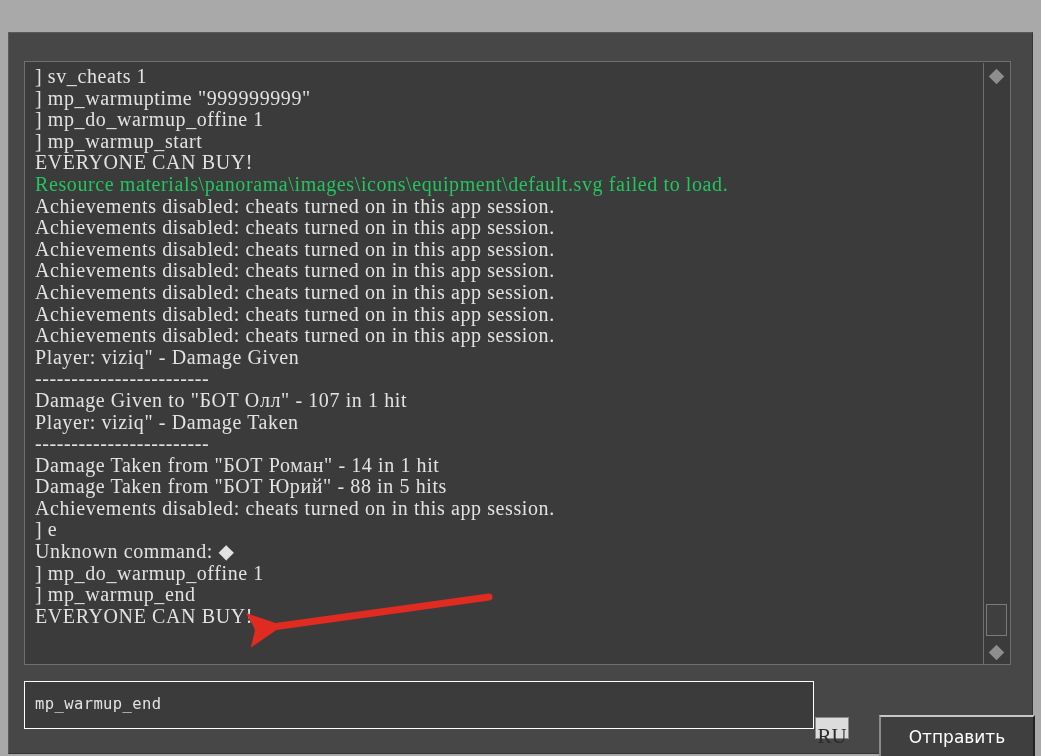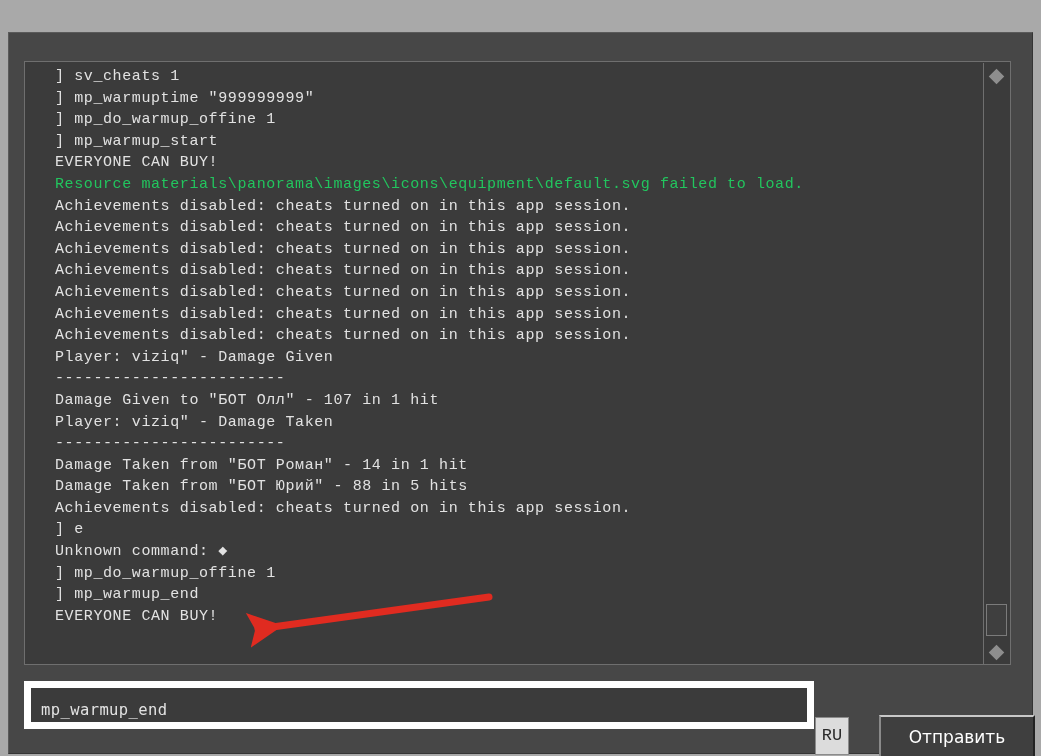--- a/index.html
+++ b/index.html
@@ -80,27 +80,26 @@
     border: 1px solid #6f6f6f;
     box-sizing: border-box;
     overflow: hidden;
   }
   #console-log {
     position: absolute;
     left: 10px;
     top: 4px;
     right: 32px;
     top: 4px;
-    font-family: Liberation Mono, monospace;
-    font-size: 15px;
+    font-family: Liberation Serif, serif;
+    font-size: 20px;
     line-height: 21.6px;
     color: #e2e2e2;
     white-space: pre;
     letter-spacing: 0.6px;
-    margin-left: 20px;
   }
   #console-log .line { display: block; height: 21.6px; }
   #console-log .err  { color: #22c55e; }
 
   
   #log-scrollbar {
     position: absolute;
     right: 1px;
     top: 1px;
     width: 26px;
@@ -148,45 +147,45 @@
   }
 
   
   #command-input {
     position: absolute;
     left: 15px;
     top: 648px;
     width: 790px;
     height: 48px;
     background: #3b3b3b;
-    border: 7px solid #ffffff;
+    border: 1px solid #ffffff;
     box-sizing: border-box;
   }
   #command-input-value {
     position: absolute;
     left: 10px;
     top: 13px;
     font-family: "DejaVu Sans Mono", monospace;
     font-size: 15.5px;
     color: #e2e2e2;
     letter-spacing: 0.4px;
     white-space: nowrap;
   }
   #lang-badge {
     position: absolute;
     left: 806px;
     top: 684px;
     width: 34px;
-    height: 38px;
+    height: 22px;
     background: #dcdcdc;
     border: 1px solid #8b8b8b;
     box-sizing: border-box;
     color: #2b2b2b;
-    font-family: Liberation Mono, monospace;
-    font-size: 17px;
+    font-family: Liberation Serif, serif;
+    font-size: 21px;
     line-height: 36px;
     text-align: center;
   }
   #send-button {
     position: absolute;
     left: 870px;
     top: 682px;
     width: 156px;
     height: 45px;
     background: #3f3f3f;

